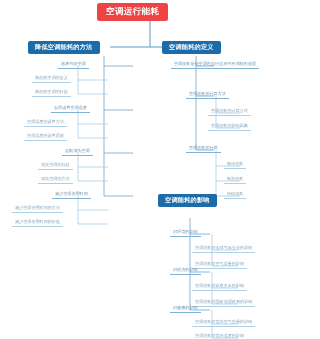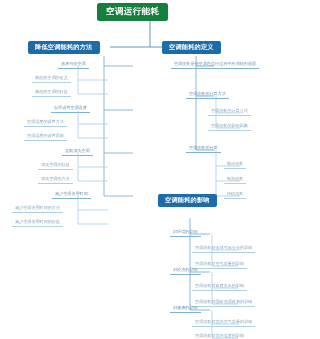--- a/index.html
+++ b/index.html
@@ -9,21 +9,21 @@
     font-family:"DejaVu Sans","Liberation Sans",sans-serif;
     overflow:hidden;
   }
   #canvas{position:relative;width:300px;height:339px;overflow:hidden;}
   svg#links{position:absolute;left:0;top:0;width:300px;height:339px;}
 
   
   .node{position:absolute;white-space:nowrap;box-sizing:border-box;}
 
   .root{
-    background:#15803d;
+    background:#ef4444;
     color:#ffffff;
     font-size:8.5px;
     font-weight:bold;
     letter-spacing:.4px;
     border-radius:2.5px;
     padding:4px 9px 5px 9px;
     text-align:center;
     line-height:1;
   }
   .lvl2{

